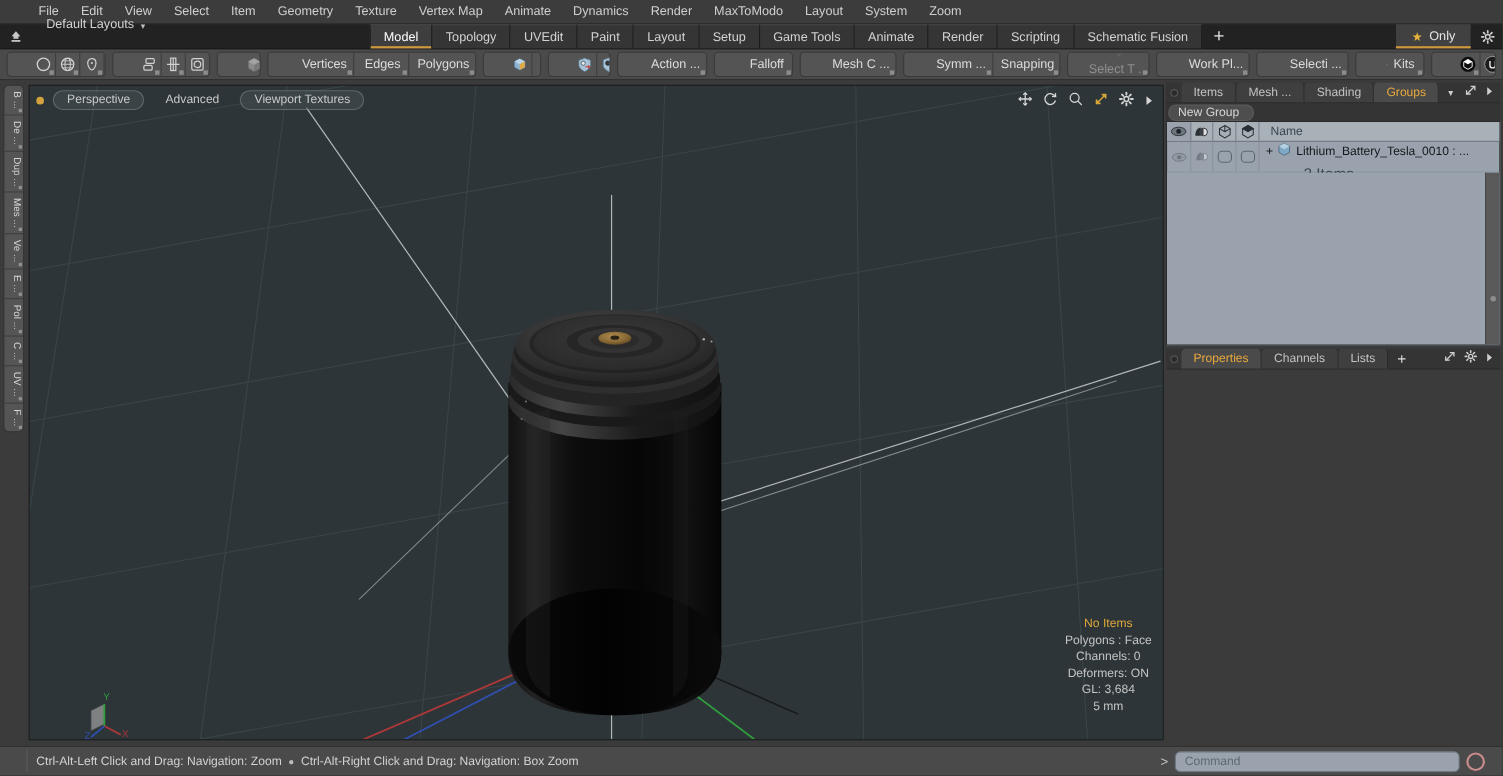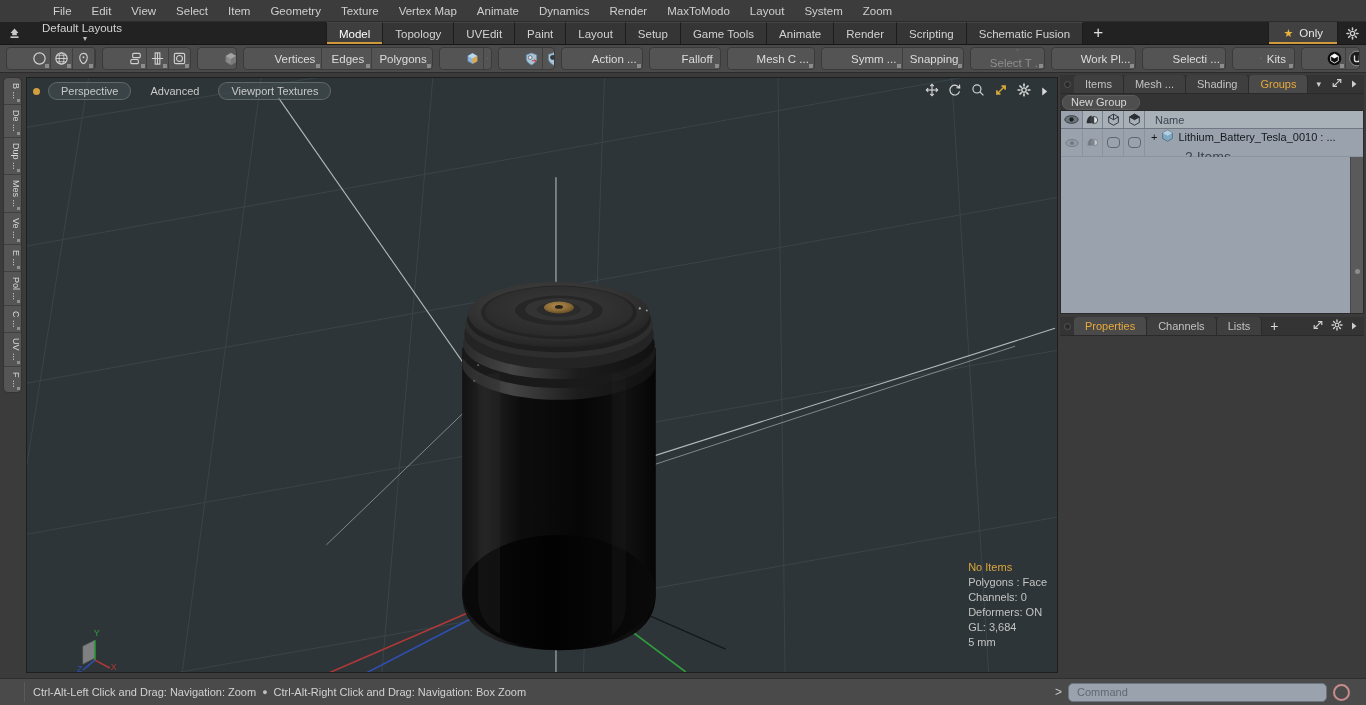--- a/index.html
+++ b/index.html
@@ -8,39 +8,39 @@
     background: #3a3a3a;
     font-family: "Liberation Sans", sans-serif;
     overflow: hidden;
     -webkit-font-smoothing: antialiased;
   }
   #app { position: relative; width: 1366px; height: 705px; background: #3b3b3b; }
 
   
   .menubar {
     height: 22px; background: #3c3c3c; display: flex; align-items: center;
-    padding-left: 3px; border-bottom: 1px solid #2c2c2c; margin-left: 40px;
+    padding-left: 25px; border-bottom: 1px solid #2c2c2c;
   }
   .menubar .mi {
     color: #cfcfcf; font-size: 11.5px; padding: 0 10px; line-height: 22px;
     white-space: nowrap; cursor: default;
   }
 
   
   .layoutbar {
     height: 23px; background: #222222; display: flex; align-items: stretch;
     border-bottom: 1px solid #171717;
   }
   .lb-home {
     width: 28px; display: flex; align-items: center; justify-content: center;
     color: #c8c8c8;
   }
   .lb-layouts {
-    display: flex; align-items: center; color: #d2d2d2; font-size: 11.5px;
-    padding: 0 10px 0 14px; white-space: nowrap; flex-direction: column;
+    display: flex; align-items: flex-end; color: #d2d2d2; font-size: 11.5px;
+    padding: 0 10px 16px 14px; white-space: nowrap;
   }
   .lb-layouts .caret { margin-left: 6px; font-size: 8px; color: #bdbdbd; }
   .lb-spacer { flex: 0 0 194px; }
   .lb-tabs { display: flex; align-items: stretch; }
   .lb-tab {
     display: flex; align-items: center; justify-content: center;
     padding: 0 12px; font-size: 11.5px; color: #d2d2d2;
     background: #353535; border-right: 1px solid #1c1c1c;
     border-top: 1px solid #454545;
     white-space: nowrap; cursor: default; position: relative;
@@ -135,21 +135,21 @@
     font-size: 11px; color: #c9c9c9; padding: 2px 12px;
     background: rgba(70,78,82,0.55); border: 1px solid rgba(140,150,155,0.45);
     border-radius: 9px; white-space: nowrap;
   }
   .vp-hbtn.plain { background: transparent; border-color: transparent; }
   .vp-tools {
     position: absolute; top: 5px; right: 8px; display: flex; align-items: center; gap: 9px;
     z-index: 5; color: #d8d8d8;
   }
   .vp-stats {
-    position: absolute; right: 10px; bottom: 22px; text-align: left;
+    position: absolute; right: 10px; bottom: 22px; text-align: center;
     font-size: 11px; color: #c4c4c4; line-height: 15px; z-index: 5;
   }
   .vp-stats .hl { color: #dba63c; }
 
   
   .rpanel { width: 306px; background: #3b3b3b; display: flex; flex-direction: column; padding: 2px 2px 2px 0; }
   .tabrow {
     display: flex; align-items: stretch; height: 19px; background: #343434;
     border-bottom: 1px solid #2a2a2a;
   }

